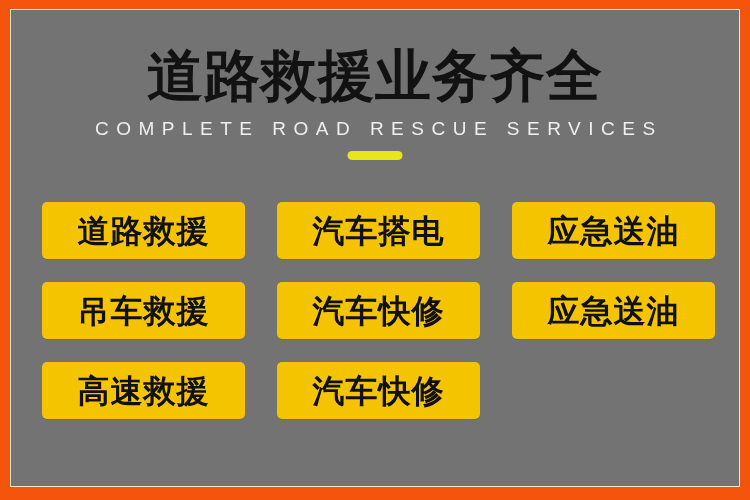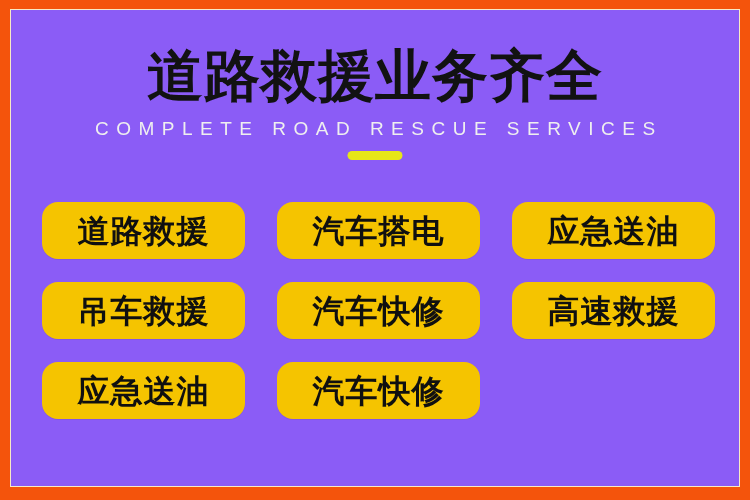--- a/index.html
+++ b/index.html
@@ -18,21 +18,21 @@
     font-family: "DejaVu Sans", "Liberation Sans", sans-serif;
   }
 
   
   .canvas {
     position: absolute;
     left: 10px;
     top: 9px;
     right: 10px;
     bottom: 13px;
-    background: #8b5cf6;
+    background: #737373;
     box-sizing: border-box;
     border: 1px solid #F7EAC6;
   }
 
   
   .header {
     position: absolute;
     left: 0;
     right: 0;
     top: 0;
@@ -89,21 +89,21 @@
     width: 673px;
     display: grid;
     grid-template-columns: repeat(3, 203px);
     grid-auto-rows: 57px;
     column-gap: 32px;
     row-gap: 23px;
   }
 
   .chip {
     background: #F5C400;
-    border-radius: 16px;
+    border-radius: 5px;
     display: flex;
     align-items: center;
     justify-content: center;
     color: #101010;
     font-size: 32px;
     font-weight: bold;
     letter-spacing: 1px;
     line-height: 1;
     box-sizing: border-box;
     user-select: none;
@@ -122,19 +122,19 @@
       <div class="sub-title">COMPLETE ROAD RESCUE SERVICES</div>
       <div class="accent-dash"></div>
     </div>
 
     <div class="grid">
       <div class="chip">道路救援</div>
       <div class="chip">汽车搭电</div>
       <div class="chip">应急送油</div>
       <div class="chip">吊车救援</div>
       <div class="chip">汽车快修</div>
+      <div class="chip">应急送油</div>
       <div class="chip">高速救援</div>
-      <div class="chip">应急送油</div>
       <div class="chip">汽车快修</div>
     </div>
 
   </div>
 </div>
 
 </body></html>

